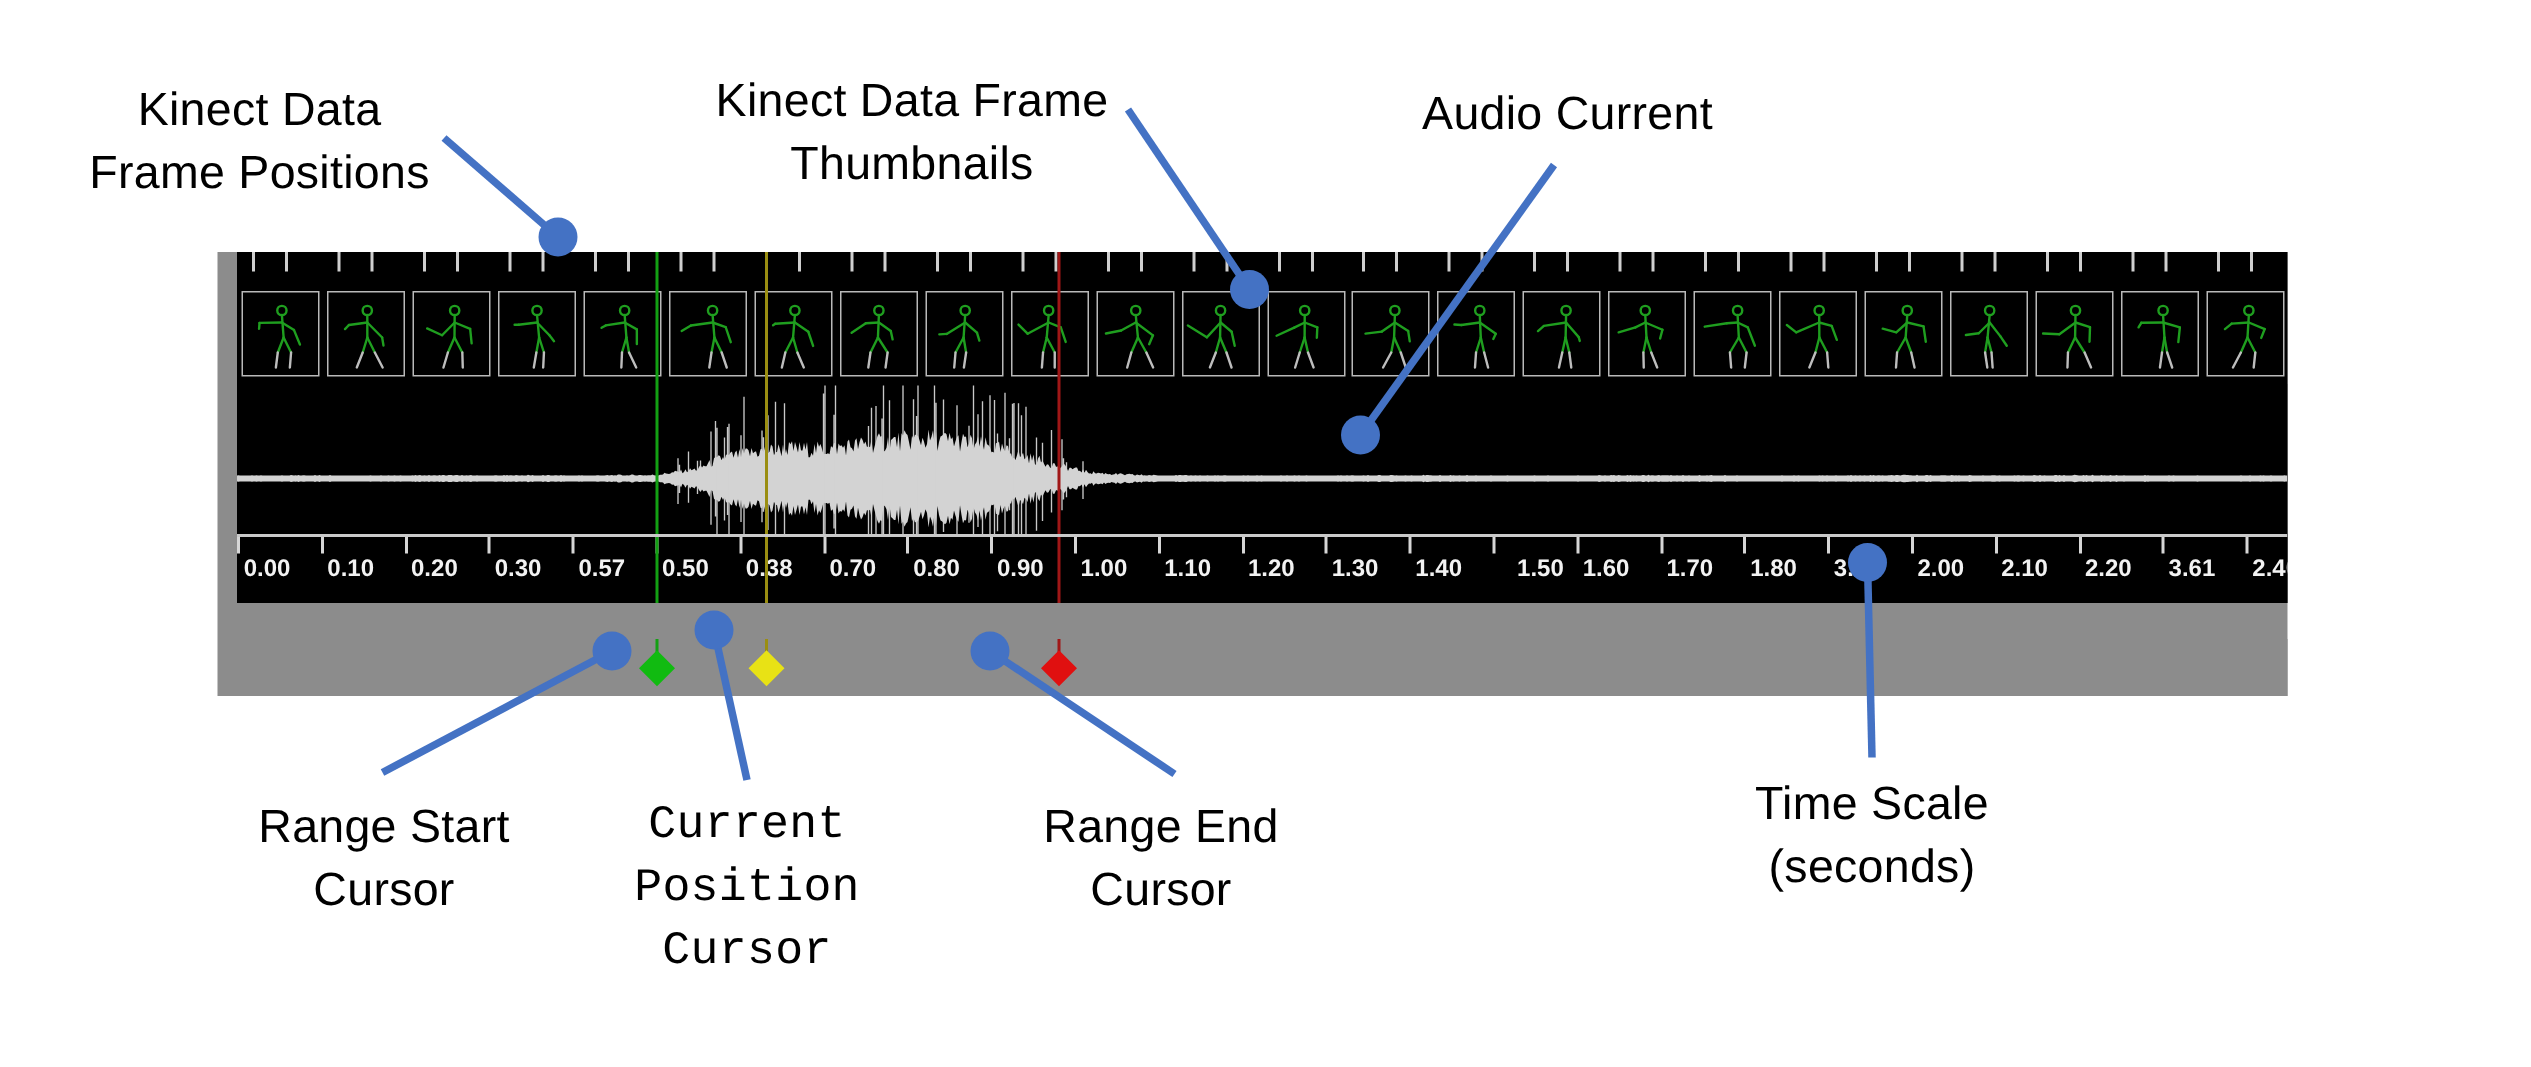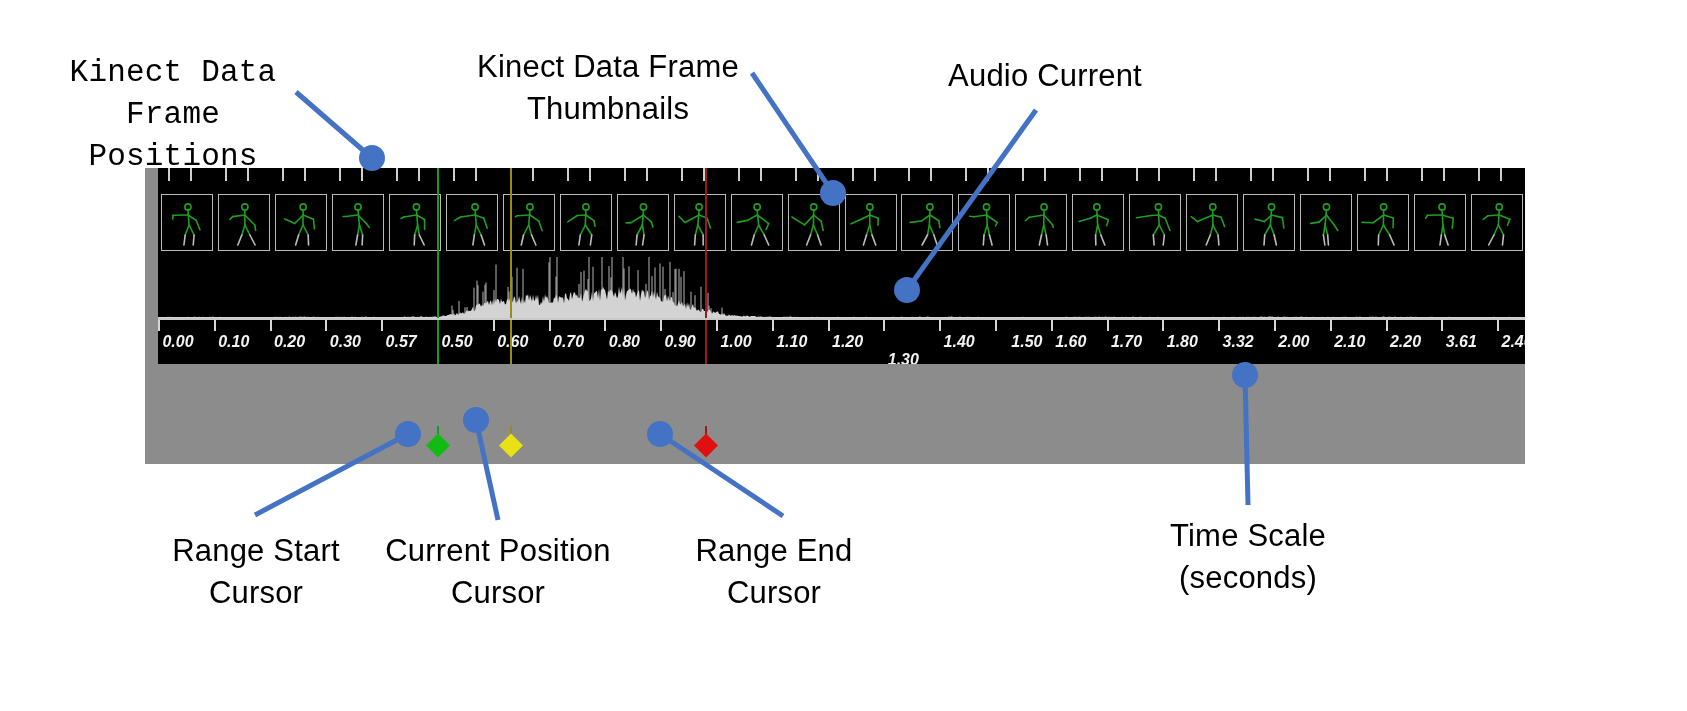--- a/index.html
+++ b/index.html
@@ -43,24 +43,23 @@
     width: 1380px;
     height: 296px;
     background: #8c8c8c;
     box-sizing: border-box;
   }
   #panel-inner {
     position: absolute;
     left: 13px;
     top: 0px;
     width: 1367px;
-    height: 196px;
+    height: 234px;
     background: #000000;
     overflow: hidden;
-    font-style: italic;
   }
 
   
   #frame-ticks {
     position: absolute;
     left: 0; top: 0;
     width: 100%;
     height: 26px;
   }
   .frame-tick {
@@ -692,35 +691,35 @@
         <div class="ruler-label" style="left: 75.7959px;">0.10</div>
         <div class="ruler-tick" style="left: 111.592px;"></div>
         <div class="ruler-label" style="left: 131.592px;">0.20</div>
         <div class="ruler-tick" style="left: 167.388px;"></div>
         <div class="ruler-label" style="left: 187.388px;">0.30</div>
         <div class="ruler-tick" style="left: 223.184px;"></div>
         <div class="ruler-label" style="left: 243.184px;">0.57</div>
         <div class="ruler-tick" style="left: 278.98px;"></div>
         <div class="ruler-label" style="left: 298.98px;">0.50</div>
         <div class="ruler-tick" style="left: 334.776px;"></div>
-        <div class="ruler-label" style="left: 354.776px;">0.60</div>
+        <div class="ruler-label" style="left: 354.776px;">0.38</div>
         <div class="ruler-tick" style="left: 390.571px;"></div>
         <div class="ruler-label" style="left: 410.571px;">0.70</div>
         <div class="ruler-tick" style="left: 446.367px;"></div>
         <div class="ruler-label" style="left: 466.367px;">0.80</div>
         <div class="ruler-tick" style="left: 502.163px;"></div>
         <div class="ruler-label" style="left: 522.163px;">0.90</div>
         <div class="ruler-tick" style="left: 557.959px;"></div>
         <div class="ruler-label" style="left: 577.959px;">1.00</div>
         <div class="ruler-tick" style="left: 613.755px;"></div>
         <div class="ruler-label" style="left: 633.755px;">1.10</div>
         <div class="ruler-tick" style="left: 669.551px;"></div>
         <div class="ruler-label" style="left: 689.551px;">1.20</div>
         <div class="ruler-tick" style="left: 725.347px;"></div>
-        <div class="ruler-label" style="left: 745.347px; margin-top: 18px;">1.30</div>
+        <div class="ruler-label" style="left: 745.347px;">1.30</div>
         <div class="ruler-tick" style="left: 781.143px;"></div>
         <div class="ruler-label" style="left: 801.143px;">1.40</div>
         <div class="ruler-tick" style="left: 836.939px;"></div>
         <div class="ruler-label" style="left: 856.939px; margin-left: 12px;">1.50</div>
         <div class="ruler-tick" style="left: 892.735px;"></div>
         <div class="ruler-label" style="left: 912.735px;">1.60</div>
         <div class="ruler-tick" style="left: 948.531px;"></div>
         <div class="ruler-label" style="left: 968.531px;">1.70</div>
         <div class="ruler-tick" style="left: 1004.33px;"></div>
         <div class="ruler-label" style="left: 1024.33px;">1.80</div>
@@ -746,28 +745,28 @@
       <div class="handle-stem green" style="left: 278.98px;"></div>
       <div class="diamond green" style="left: 279.98px; top: 11px;"></div>
       <div class="handle-stem yellow" style="left: 351.514px;"></div>
       <div class="diamond yellow" style="left: 352.514px; top: 11px;"></div>
       <div class="handle-stem red" style="left: 546.8px;"></div>
       <div class="diamond red" style="left: 547.8px; top: 11px;"></div>
     </div>
 </div>
 
 <div id="callouts-layer">
-    <div class="callout" style="left: 33px; top: 52px; width: 280px; font-family: Liberation Mono, monospace;">Kinect Data
+    <div class="callout" style="left: 33px; top: 52px; width: 280px;">Kinect Data
 Frame Positions</div>
     <div class="callout" style="left: 448px; top: 46px; width: 320px;">Kinect Data Frame
 Thumbnails</div>
     <div class="callout" style="left: 900px; top: 55px; width: 290px;">Audio Current</div>
     <div class="callout" style="left: 160px; top: 530px; width: 192px;">Range Start
 Cursor</div>
-    <div class="callout" style="left: 368px; top: 530px; width: 260px;">Current Position
+    <div class="callout" style="left: 368px; top: 530px; width: 260px; font-family: Liberation Mono, monospace;">Current Position
 Cursor</div>
     <div class="callout" style="left: 680px; top: 530px; width: 188px;">Range End
 Cursor</div>
     <div class="callout" style="left: 1140px; top: 515px; width: 216px;">Time Scale
 (seconds)</div>
   </div>
 
 <svg id="annotations-layer" viewBox="0 0 1687 711" xmlns="http://www.w3.org/2000/svg">
     <line x1="296" y1="92" x2="372" y2="158" stroke="#4472C4" stroke-width="5"></line>
     <circle cx="372" cy="158" r="13" fill="#4472C4"></circle>

